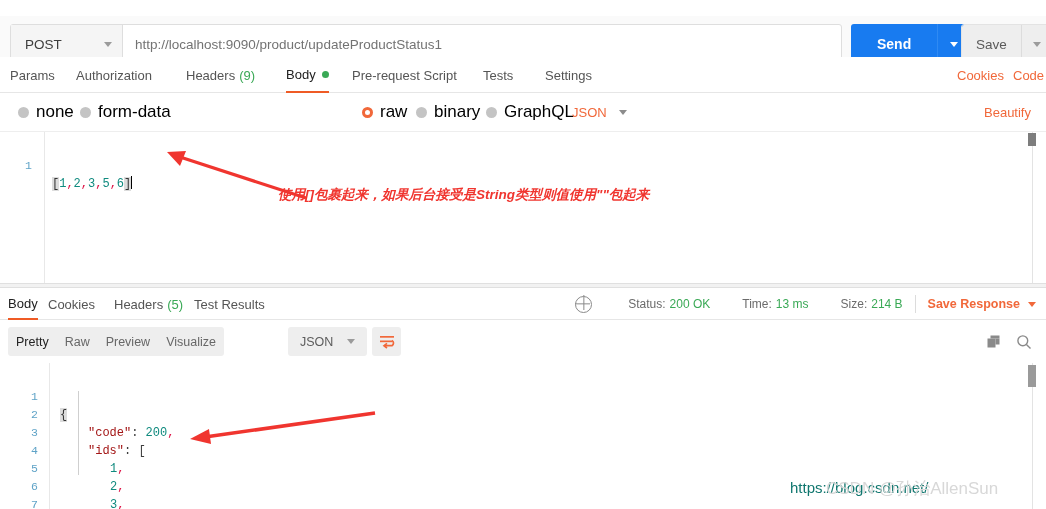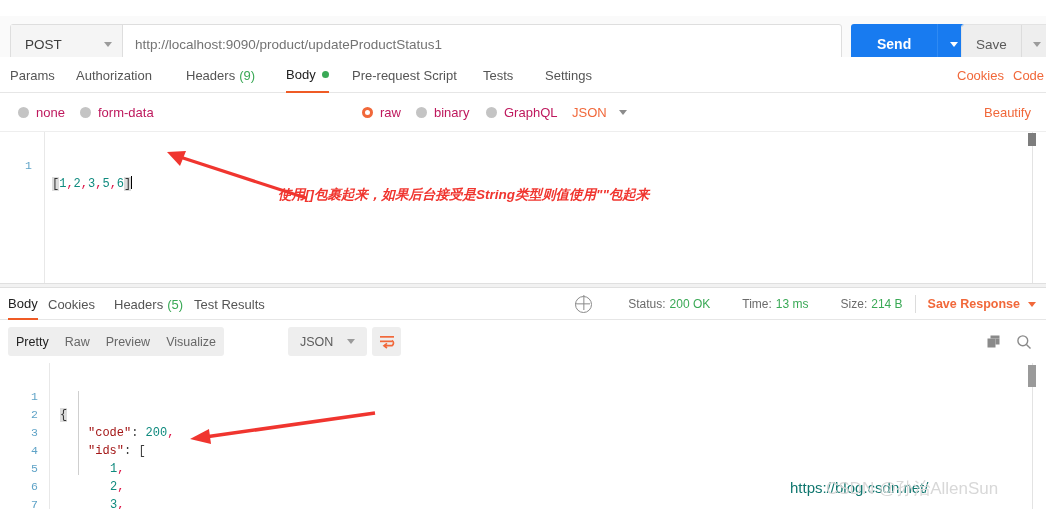--- a/index.html
+++ b/index.html
@@ -184,22 +184,22 @@
     top: 93px; left: 0;
     width: 1046px;
     height: 38px;
     background: #ffffff;
   }
   .radio-item {
     position: absolute;
     top: 0; height: 38px;
     display: flex;
     align-items: center;
-    font-size: 13px;
-    color: #be185d;
+    font-size: 17px;
+    color: #000000;
     cursor: pointer;
   }
   .radio-dot {
     width: 11px; height: 11px;
     border-radius: 50%;
     background: #c4c4c4;
     margin-right: 7px;
     display: inline-block;
     flex: 0 0 auto;
   }

